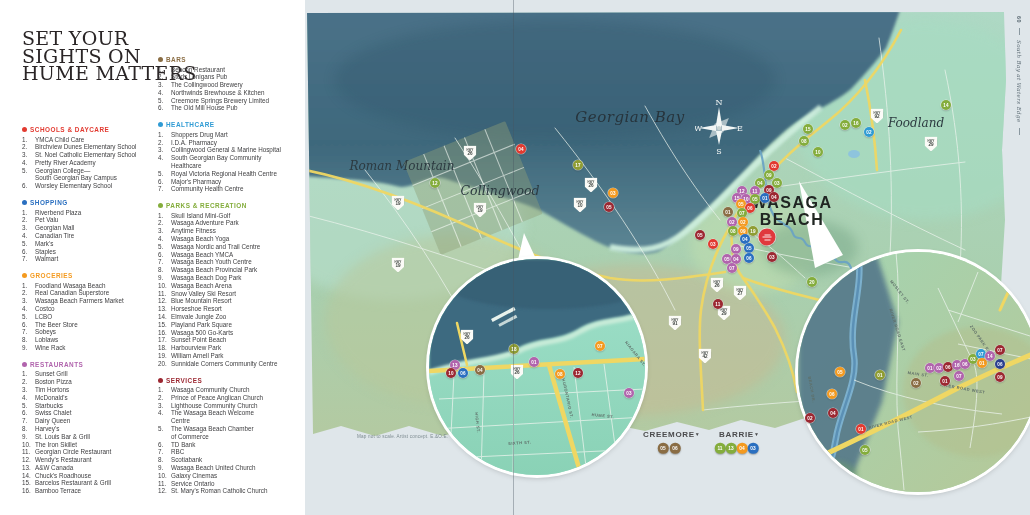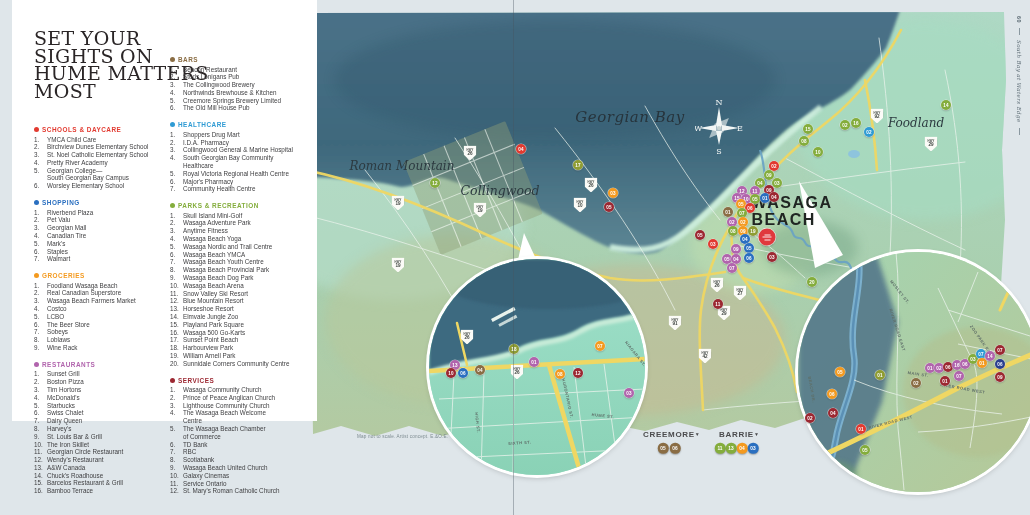--- a/index.html
+++ b/index.html
@@ -1,20 +1,20 @@
 <!DOCTYPE html>
 <html><head>
 <meta charset="utf-8">
 <style>
   html,body{margin:0;padding:0}
   body{position:relative;width:1030px;height:515px;overflow:hidden;background:#dfe6ea;
        font-family:"Liberation Sans",sans-serif;-webkit-font-smoothing:antialiased}
 
   
-  .panel{position:absolute;left:12px;top:0;width:305px;height:421px;background:#ffffff;z-index:5}
+  .panel{position:absolute;left:0;top:0;width:305px;height:515px;background:#ffffff;z-index:5}
   .title{position:absolute;left:22px;top:30px;font-family:"DejaVu Serif",serif;
          font-size:19px;line-height:17.5px;letter-spacing:.3px;color:#2a2526}
   .col{position:absolute}
   .col1{left:22px;top:126px;width:130px}
   .col2{left:158px;top:56px;width:142px}
   .section{margin-bottom:9px}
   .sechead{display:flex;align-items:center;gap:3px;font-weight:bold;font-size:6.4px;
            letter-spacing:.5px;margin-bottom:2.5px}
   .dot{width:5px;height:5px;border-radius:50%;flex:none}
   .item{display:flex;font-size:6.3px;line-height:7.8px;color:#3e3e40}
@@ -23,21 +23,21 @@
 
   
   .map-svg{position:absolute;left:305px;top:10px;z-index:1}
   .overlay-svg{position:absolute;left:0;top:0;z-index:2;pointer-events:none}
   .circle{position:absolute;border-radius:50%;overflow:hidden;z-index:3;
           box-shadow:0 0 0 3px #ffffff,0 2px 6px rgba(0,0,0,.28)}
   .circle-left{left:429px;top:259px;width:216px;height:216px;background:#9adbc4}
   .circle-right{left:798px;top:252px;width:240px;height:240px;background:#a9d2ad}
 
   .place{position:absolute;z-index:4;transform:translate(-50%,-50%);white-space:pre-line;
-         text-align:left;pointer-events:none}
+         text-align:center;pointer-events:none}
   .pl-serif{font-family:"DejaVu Serif",serif;font-style:italic;color:#2c3a40}
   .pl-georgian-bay{font-size:15px;letter-spacing:.5px;color:#27343c}
   .pl-blue-mountain{font-size:12px}
   .pl-collingwood{font-size:12.5px}
   .pl-elmvale{font-size:12px}
   .pl-wasaga-beach{font-family:"Liberation Sans",sans-serif;font-weight:bold;font-size:16px;
          line-height:17px;letter-spacing:1.5px;color:#202522}
 
   .street{position:absolute;z-index:5;font-size:4px;font-weight:bold;letter-spacing:.5px;
           color:#5e6e68;white-space:nowrap;transform-origin:0 0;pointer-events:none}
@@ -261,21 +261,20 @@
     <text x="45" y="34">E</text>
     <text x="24" y="57">S</text>
   </g>
 </svg>
 
 <div class="panel">
   <div class="title">
     <div>SET YOUR</div>
     <div>SIGHTS ON</div>
     <div>HUME MATTERS</div>
-    <div>MOST</div>
   </div>
   <div class="col col1" id="col1">
       <div class="section">
         <div class="sechead" style="color: rgb(226, 58, 48);">
           <span class="dot" style="background: rgb(226, 58, 48);"></span>
           <span>SCHOOLS &amp; DAYCARE</span>
         </div>
         <div class="item">
           <span class="inum">1.</span>
           <span class="itxt">YMCA Child Care</span>

